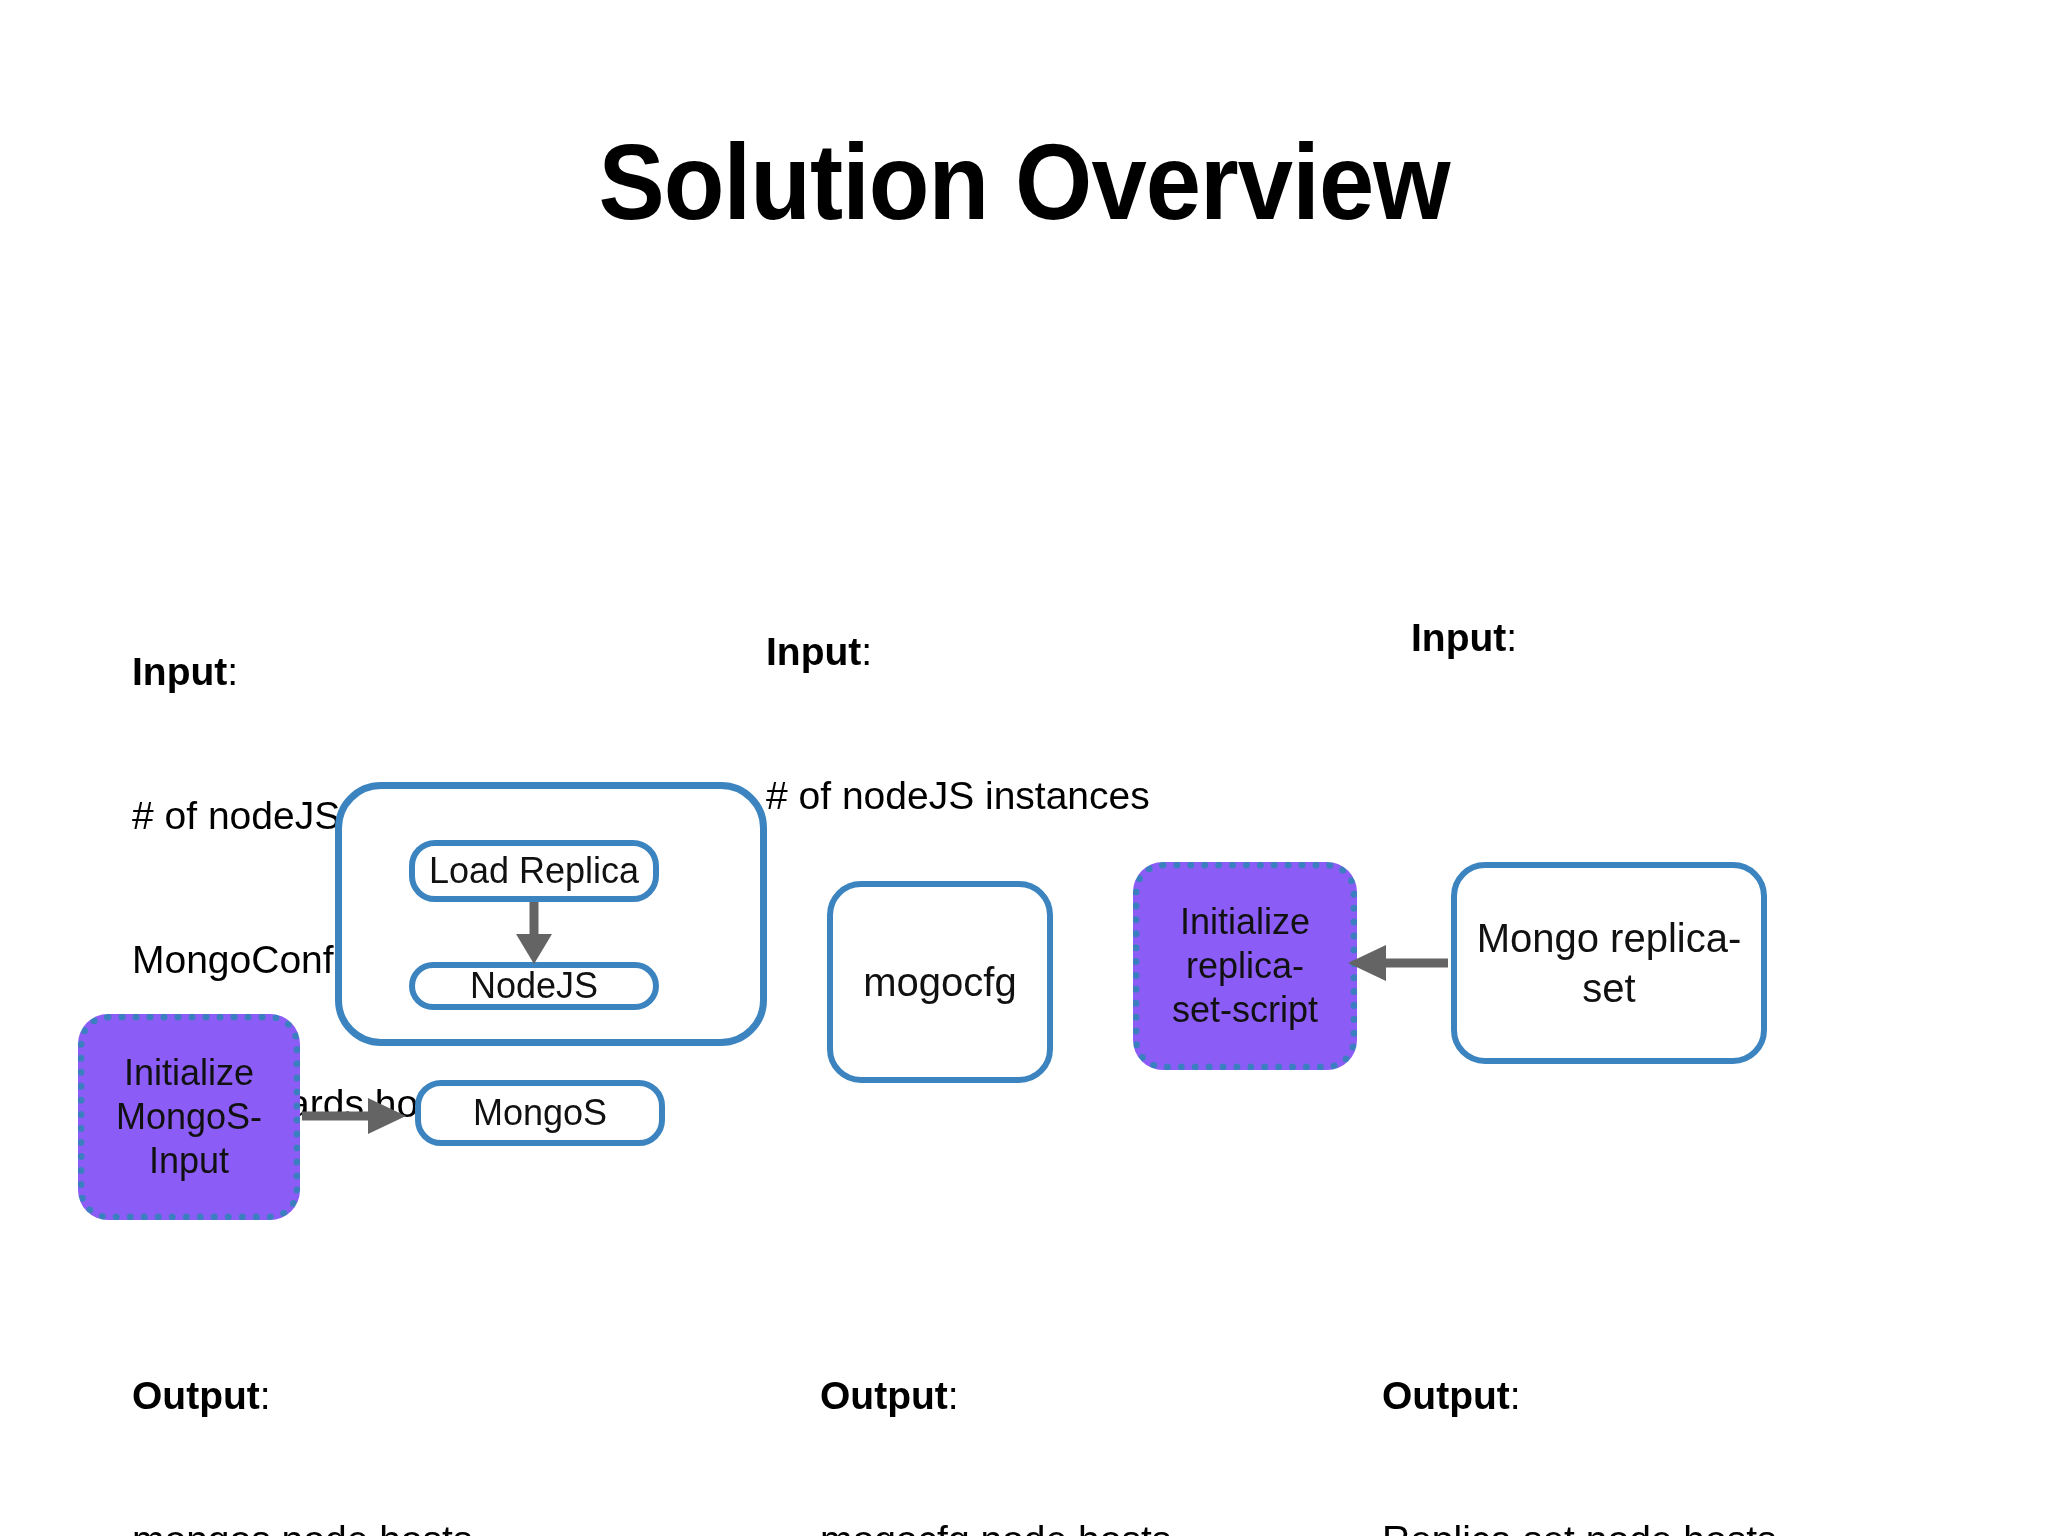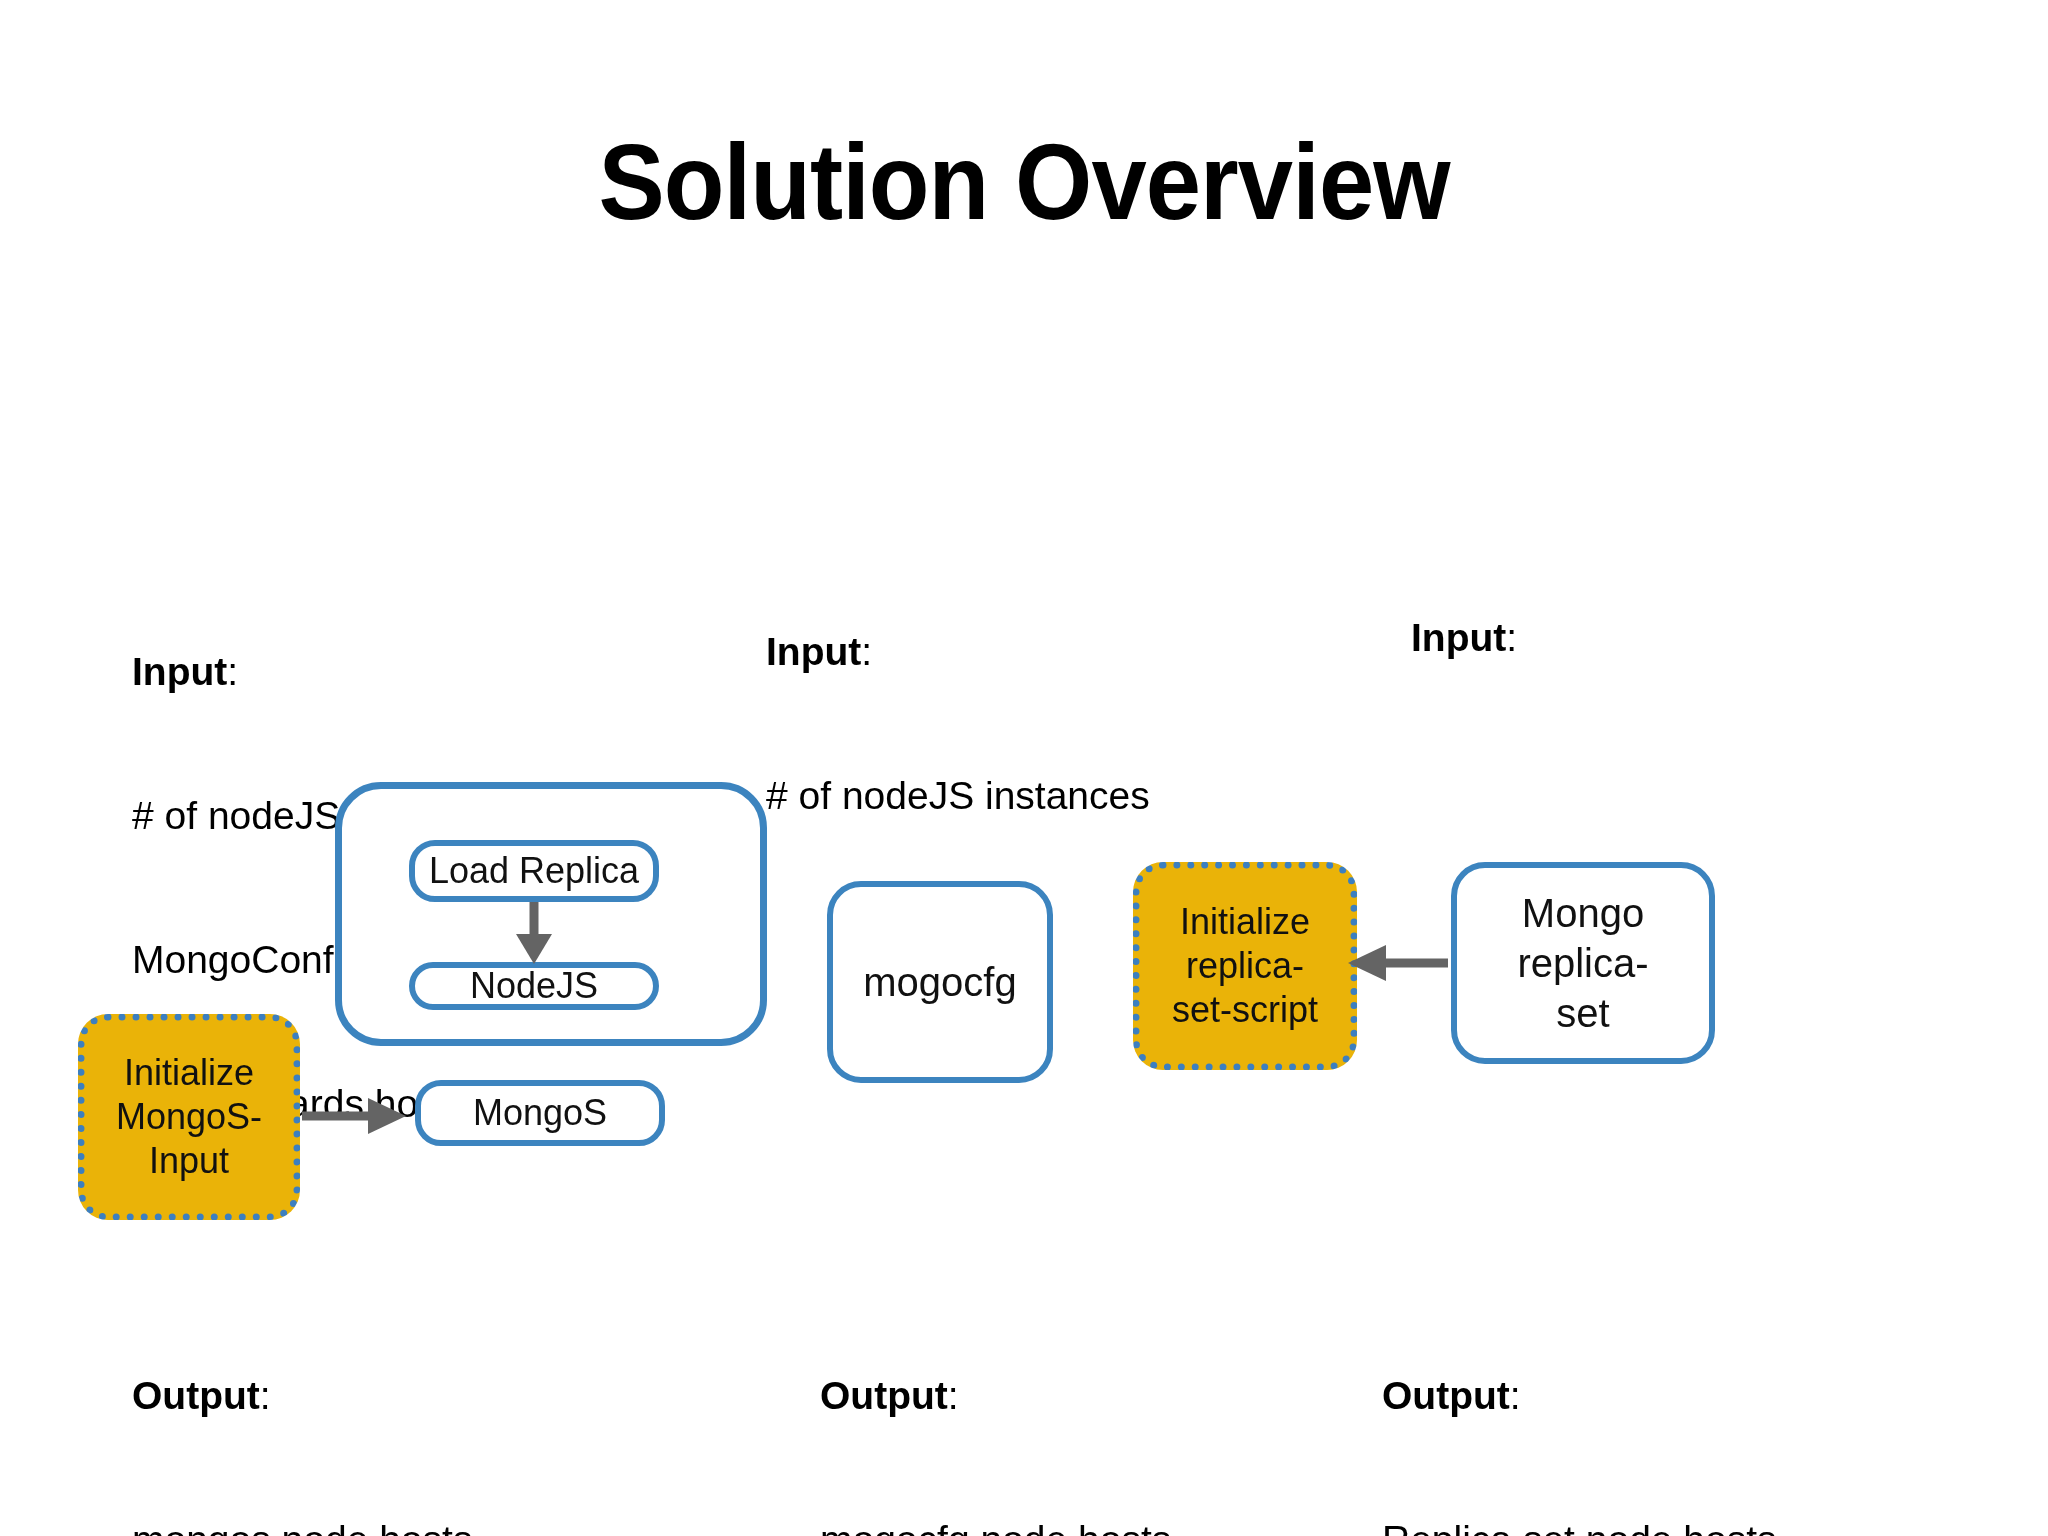--- a/index.html
+++ b/index.html
@@ -69,21 +69,21 @@
     border-radius: 26px;
   }
   .container-box {
     border: 7px solid #3c84bf;
     border-radius: 46px;
     background: #ffffff;
   }
   .dotted-box {
     border: 7px dotted #3c7fc0;
     border-radius: 30px;
-    background: #eab308;
+    background: #8b5cf6;
   }
   .shape-label {
     display: block;
     padding: 0 10px;
   }
 
   
   .lbl-med { font-size: 36px; line-height: 44px; }
   .lbl-lg  { font-size: 40px; line-height: 50px; }
 
@@ -143,21 +143,21 @@
   <div class="shape solid-box lbl-lg" style="left:827px; top:881px; width:226px; height:202px; border-radius:34px;">
     <span class="shape-label">mogocfg</span>
   </div>
 
   <div class="shape dotted-box lbl-med" style="left:1133px; top:862px; width:224px; height:208px; flex-direction:column;">
     <span class="shape-label">Initialize</span>
     <span class="shape-label">replica-</span>
     <span class="shape-label">set-script</span>
   </div>
 
-  <div class="shape solid-box lbl-lg" style="left:1451px; top:862px; width:264px; height:202px; border-radius:34px; flex-direction:column;">
+  <div class="shape solid-box lbl-lg" style="left:1451px; top:862px; width:316px; height:202px; border-radius:34px; flex-direction:column;">
     <span class="shape-label">Mongo replica-</span>
     <span class="shape-label">set</span>
   </div>
 
   <svg class="arrow-layer" viewBox="0 0 2048 1536">
 
     <g>
       <line x1="534" y1="902" x2="534" y2="938" stroke="#646464" stroke-width="9"></line>
       <polygon points="516,934 552,934 534,964" fill="#646464"></polygon>
     </g>

